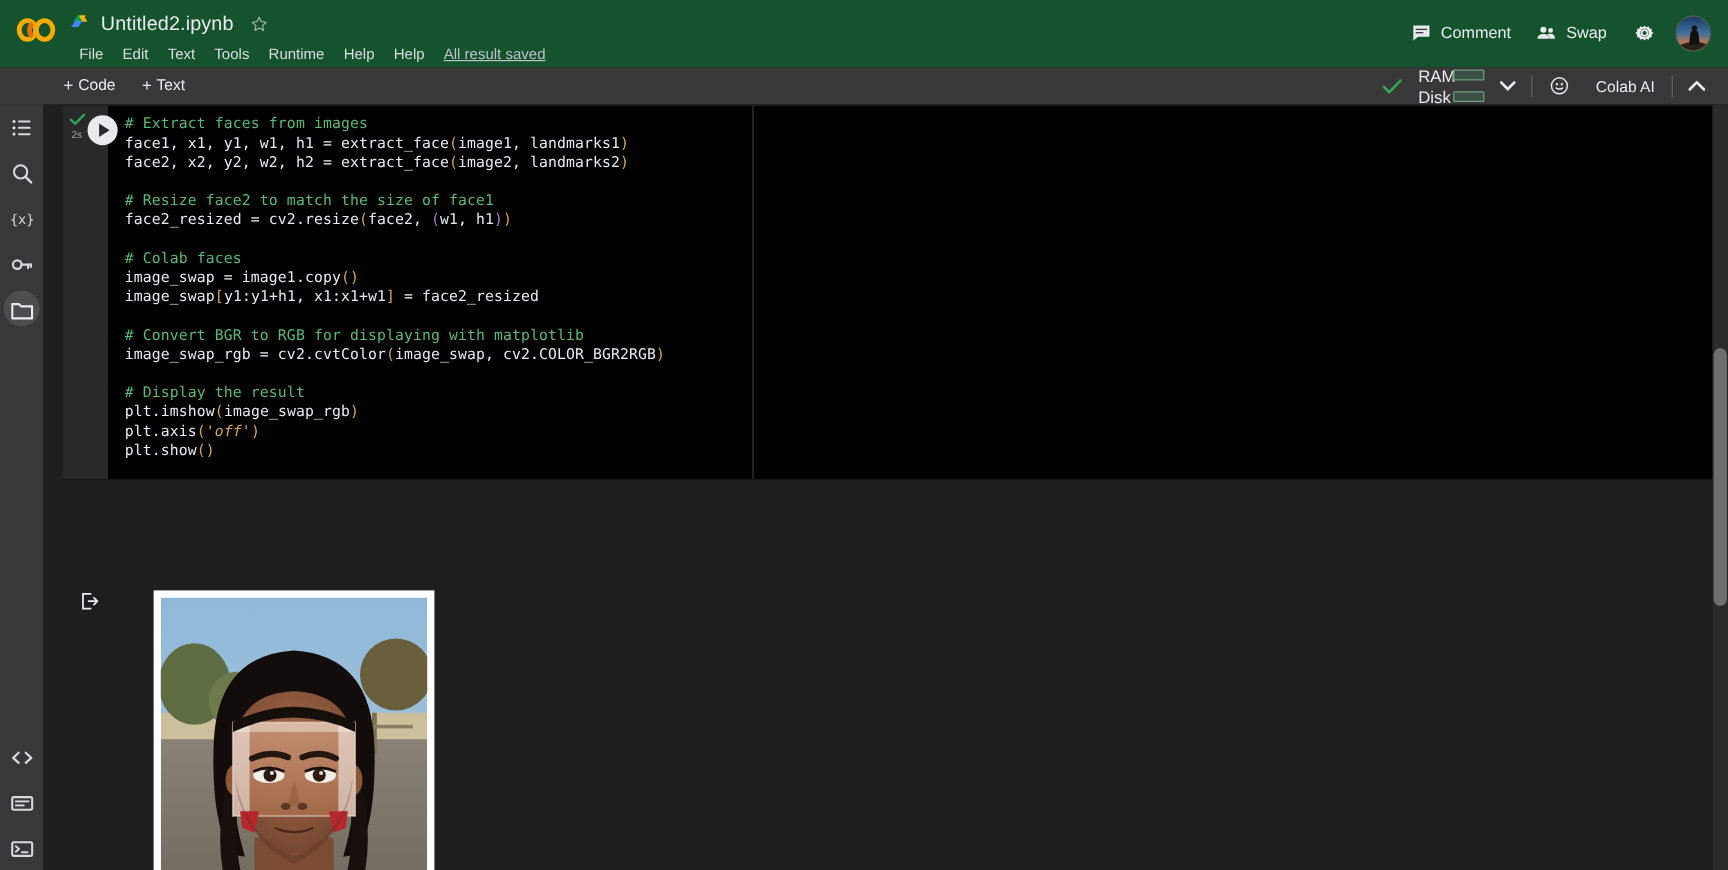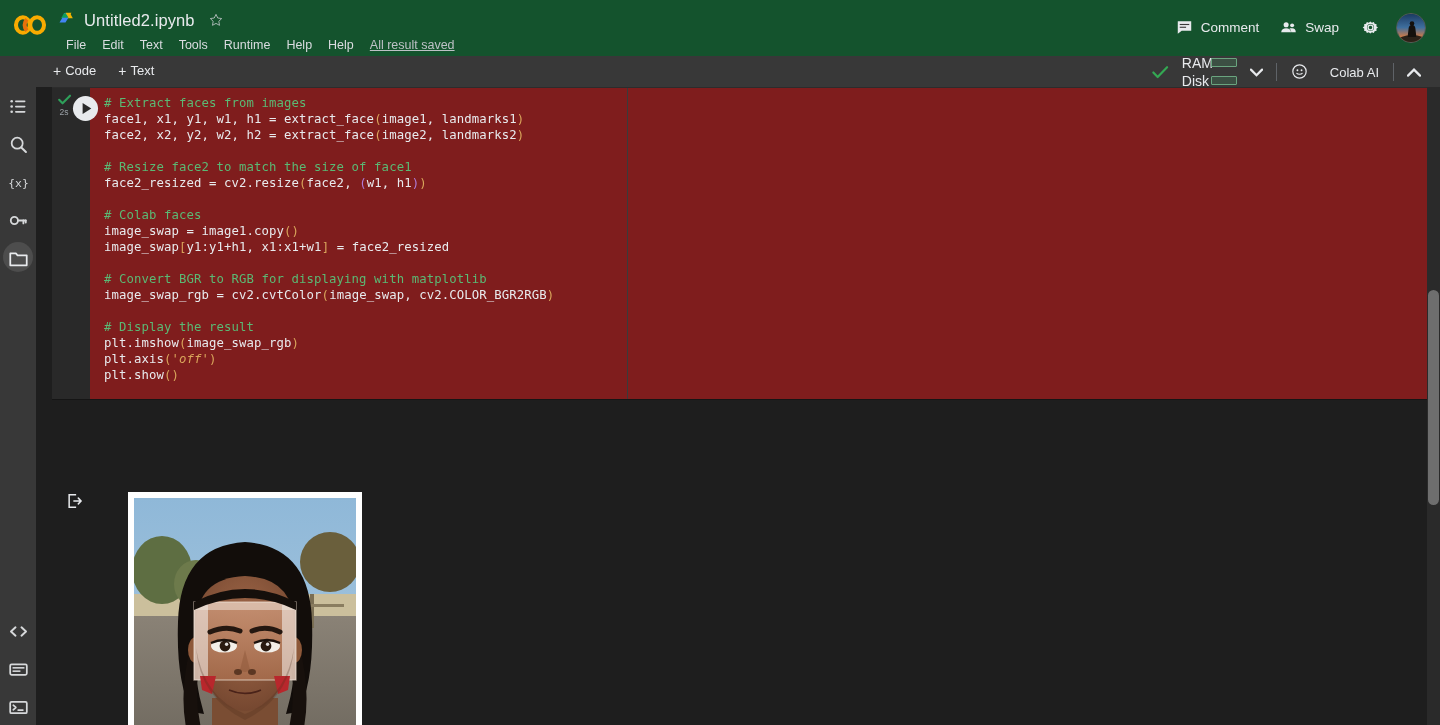--- a/index.html
+++ b/index.html
@@ -110,21 +110,21 @@
   
   .main {
     position: absolute; left: 36px; top: 87px;
     width: 1404px; height: 638px; background: #1e1e1e;
   }
 
   
   .cell {
     position: absolute; left: 16px; top: 0;
     width: 1388px; height: 313px;
-    background: #7f1d1d;
+    background: #000000;
     border-top: 1px solid #2c2c2c;
   }
   .cell-gutter {
     position: absolute; left: 0; top: 0; width: 38px; height: 313px;
     background: #292929;
   }
   .run-btn {
     position: absolute; left: 20px; top: 7px;
     width: 27px; height: 27px; cursor: pointer;
   }

